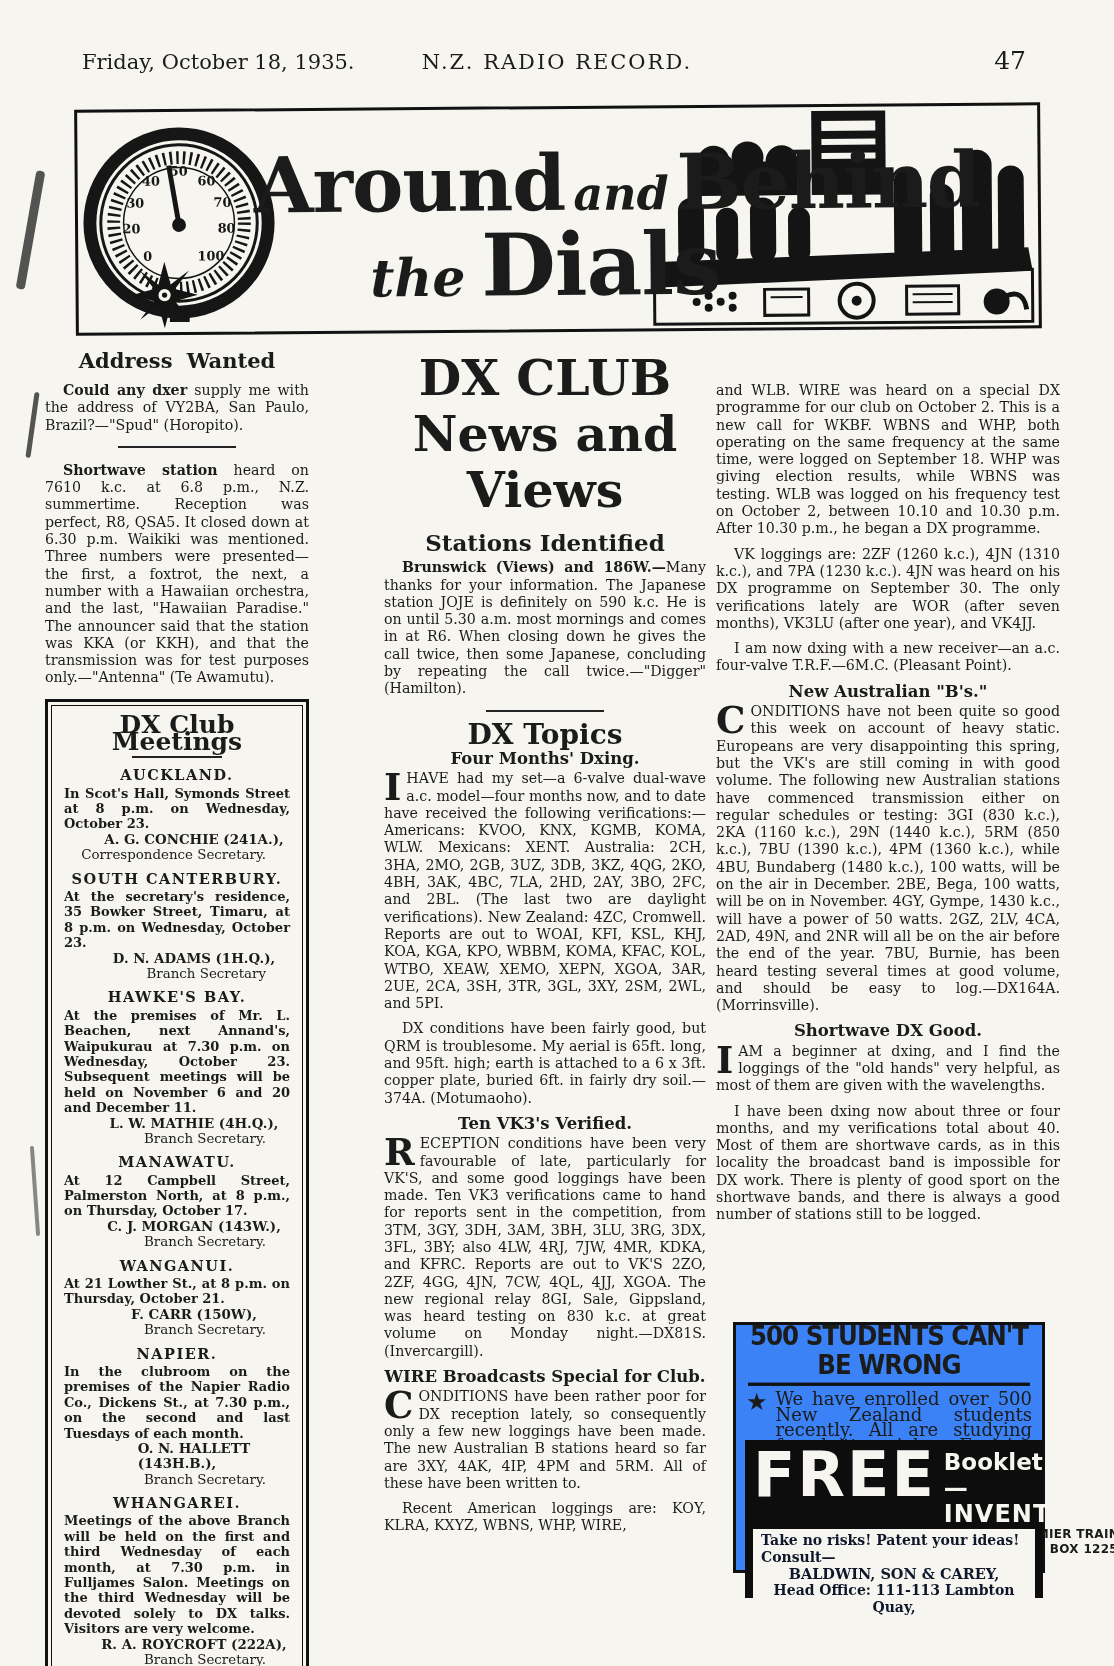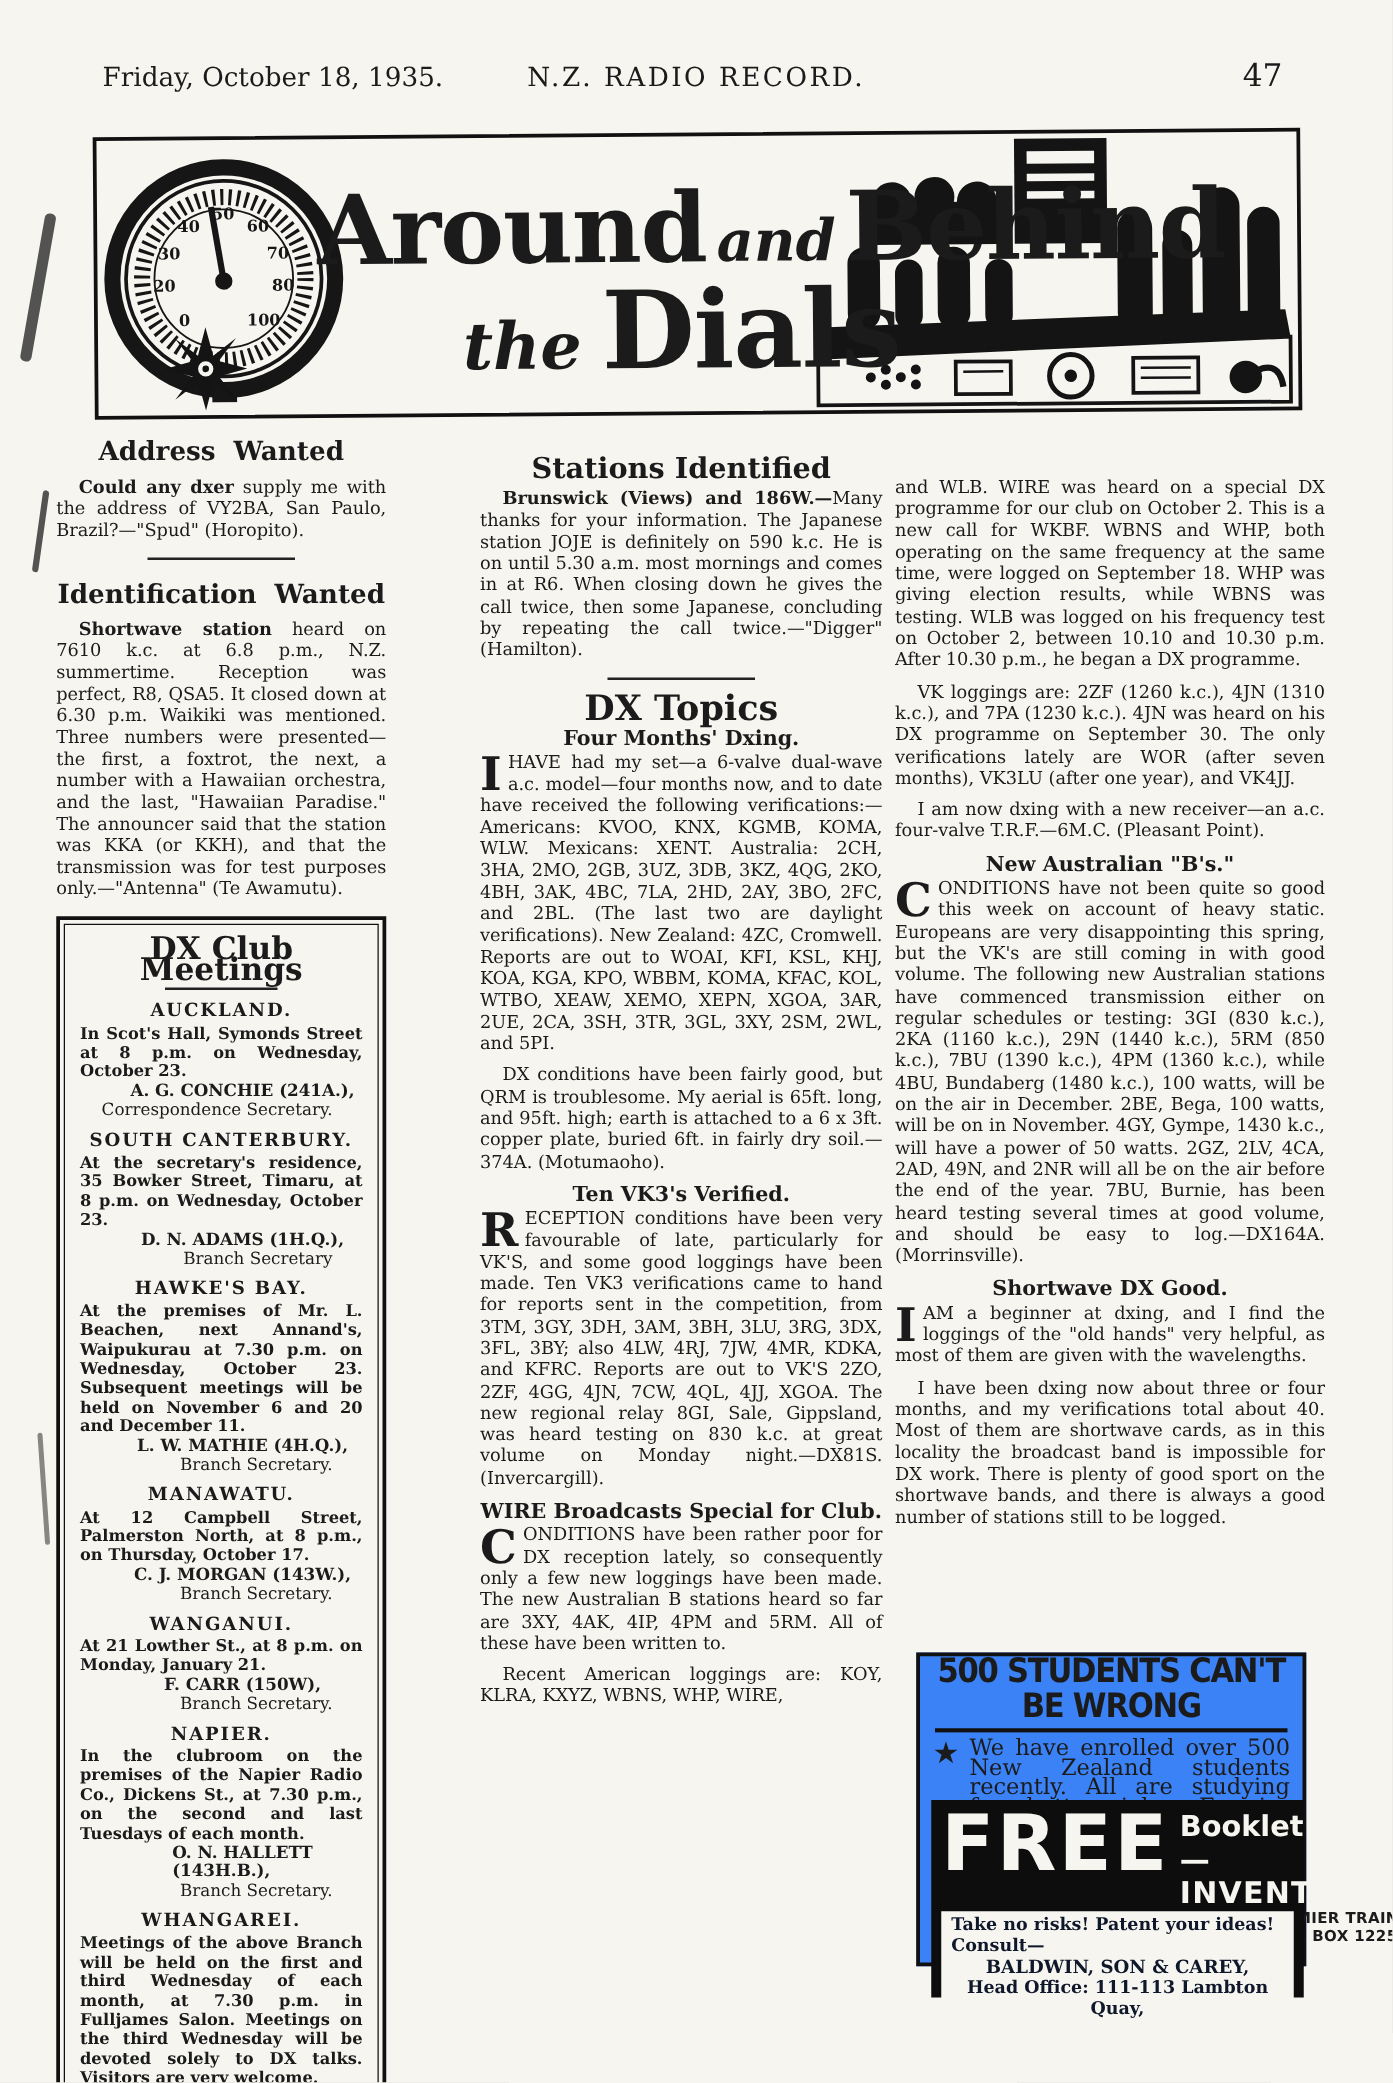--- a/index.html
+++ b/index.html
@@ -167,21 +167,20 @@
     </div>
     <div class="mast-line2">
       <span class="mw-script2">the</span><span class="mw-big2">Dials</span>
     </div>
   </div>
 
   <div class="col col1">
     <div class="h-art">Address Wanted</div>
     <p class="body ind"><b class="lead">Could any dxer</b><span> supply me with the address of VY2BA, San Paulo, Brazil?—"Spud" (Horopito).</span></p>
     <div class="divider"></div>
-    <div class="h-art">Identification Wanted</div>
     <p class="body ind"><b class="lead">Shortwave station</b><span> heard on 7610 k.c. at 6.8 p.m., N.Z. summertime. Reception was perfect, R8, QSA5. It closed down at 6.30 p.m. Waikiki was mentioned. Three numbers were presented—the first, a foxtrot, the next, a number with a Hawaiian orchestra, and the last, "Hawaiian Paradise." The announcer said that the station was KKA (or KKH), and that the transmission was for test purposes only.—"Antenna" (Te Awamutu).</span></p>
 
     <div class="mbox">
       <div class="mbox-in">
         <div class="mbox-title">DX Club Meetings</div>
         <div class="mbox-div"></div>
 
         <div class="mcity">AUCKLAND.</div>
         <p class="mbody">In Scot's Hall, Symonds Street at 8 p.m. on Wednesday, October 23.</p>
         <p class="mname">A. G. CONCHIE (241A.),</p>
@@ -196,38 +195,43 @@
         <p class="mbody">At the premises of Mr. L. Beachen, next Annand's, Waipukurau at 7.30 p.m. on Wednesday, October 23. Subsequent meetings will be held on November 6 and 20 and December 11.</p>
         <p class="mname">L. W. MATHIE (4H.Q.),</p>
         <p class="mrole">Branch Secretary.</p>
 
         <div class="mcity">MANAWATU.</div>
         <p class="mbody">At 12 Campbell Street, Palmerston North, at 8 p.m., on Thursday, October 17.</p>
         <p class="mname">C. J. MORGAN (143W.),</p>
         <p class="mrole">Branch Secretary.</p>
 
         <div class="mcity">WANGANUI.</div>
-        <p class="mbody">At 21 Lowther St., at 8 p.m. on Monday, January 21.</p>
+        <p class="mbody">At 21 Lowther St., at 8 p.m. on Thursday, October 21.</p>
         <p class="mname">F. CARR (150W),</p>
         <p class="mrole">Branch Secretary.</p>
 
         <div class="mcity">NAPIER.</div>
         <p class="mbody">In the clubroom on the premises of the Napier Radio Co., Dickens St., at 7.30 p.m., on the second and last Tuesdays of each month.</p>
         <p class="mname">O. N. HALLETT (143H.B.),</p>
         <p class="mrole">Branch Secretary.</p>
 
         <div class="mcity">WHANGAREI.</div>
         <p class="mbody">Meetings of the above Branch will be held on the first and third Wednesday of each month, at 7.30 p.m. in Fulljames Salon. Meetings on the third Wednesday will be devoted solely to DX talks. Visitors are very welcome.</p>
         <p class="mname">R. A. ROYCROFT (222A),</p>
         <p class="mrole">Branch Secretary.</p>
       </div>
     </div>
   </div>
 
   <div class="col col2">
+    <div>
+      <div class="bigline">DX CLUB</div>
+      <div class="bigline">News and</div>
+      <div class="bigline">Views</div>
+    </div>
     <div class="h-stations">Stations Identified</div>
     <p class="body ind"><b class="lead">Brunswick (Views) and 186W.—</b><span>Many thanks for your information. The Japanese station JOJE is definitely on 590 k.c. He is on until 5.30 a.m. most mornings and comes in at R6. When closing down he gives the call twice, then some Japanese, concluding by repeating the call twice.—"Digger" (Hamilton).</span></p>
     <div class="divider"></div>
     <div class="h-topics">DX Topics</div>
     <div class="subhead">Four Months' Dxing.</div>
     <p class="body"><span class="dropcap">I</span><span>HAVE had my set—a 6-valve dual-wave a.c. model—four months now, and to date have received the following verifications:—Americans: KVOO, KNX, KGMB, KOMA, WLW. Mexicans: XENT. Australia: 2CH, 3HA, 2MO, 2GB, 3UZ, 3DB, 3KZ, 4QG, 2KO, 4BH, 3AK, 4BC, 7LA, 2HD, 2AY, 3BO, 2FC, and 2BL. (The last two are daylight verifications). New Zealand: 4ZC, Cromwell. Reports are out to WOAI, KFI, KSL, KHJ, KOA, KGA, KPO, WBBM, KOMA, KFAC, KOL, WTBO, XEAW, XEMO, XEPN, XGOA, 3AR, 2UE, 2CA, 3SH, 3TR, 3GL, 3XY, 2SM, 2WL, and 5PI.</span></p>
     <p class="body ind">DX conditions have been fairly good, but QRM is troublesome. My aerial is 65ft. long, and 95ft. high; earth is attached to a 6 x 3ft. copper plate, buried 6ft. in fairly dry soil.—374A. (Motumaoho).</p>
     <div class="subhead">Ten VK3's Verified.</div>
     <p class="body"><span class="dropcap">R</span><span>ECEPTION conditions have been very favourable of late, particularly for VK'S, and some good loggings have been made. Ten VK3 verifications came to hand for reports sent in the competition, from 3TM, 3GY, 3DH, 3AM, 3BH, 3LU, 3RG, 3DX, 3FL, 3BY; also 4LW, 4RJ, 7JW, 4MR, KDKA, and KFRC. Reports are out to VK'S 2ZO, 2ZF, 4GG, 4JN, 7CW, 4QL, 4JJ, XGOA. The new regional relay 8GI, Sale, Gippsland, was heard testing on 830 k.c. at great volume on Monday night.—DX81S. (Invercargill).</span></p>
     <div class="subhead">WIRE Broadcasts Special for Club.</div>

